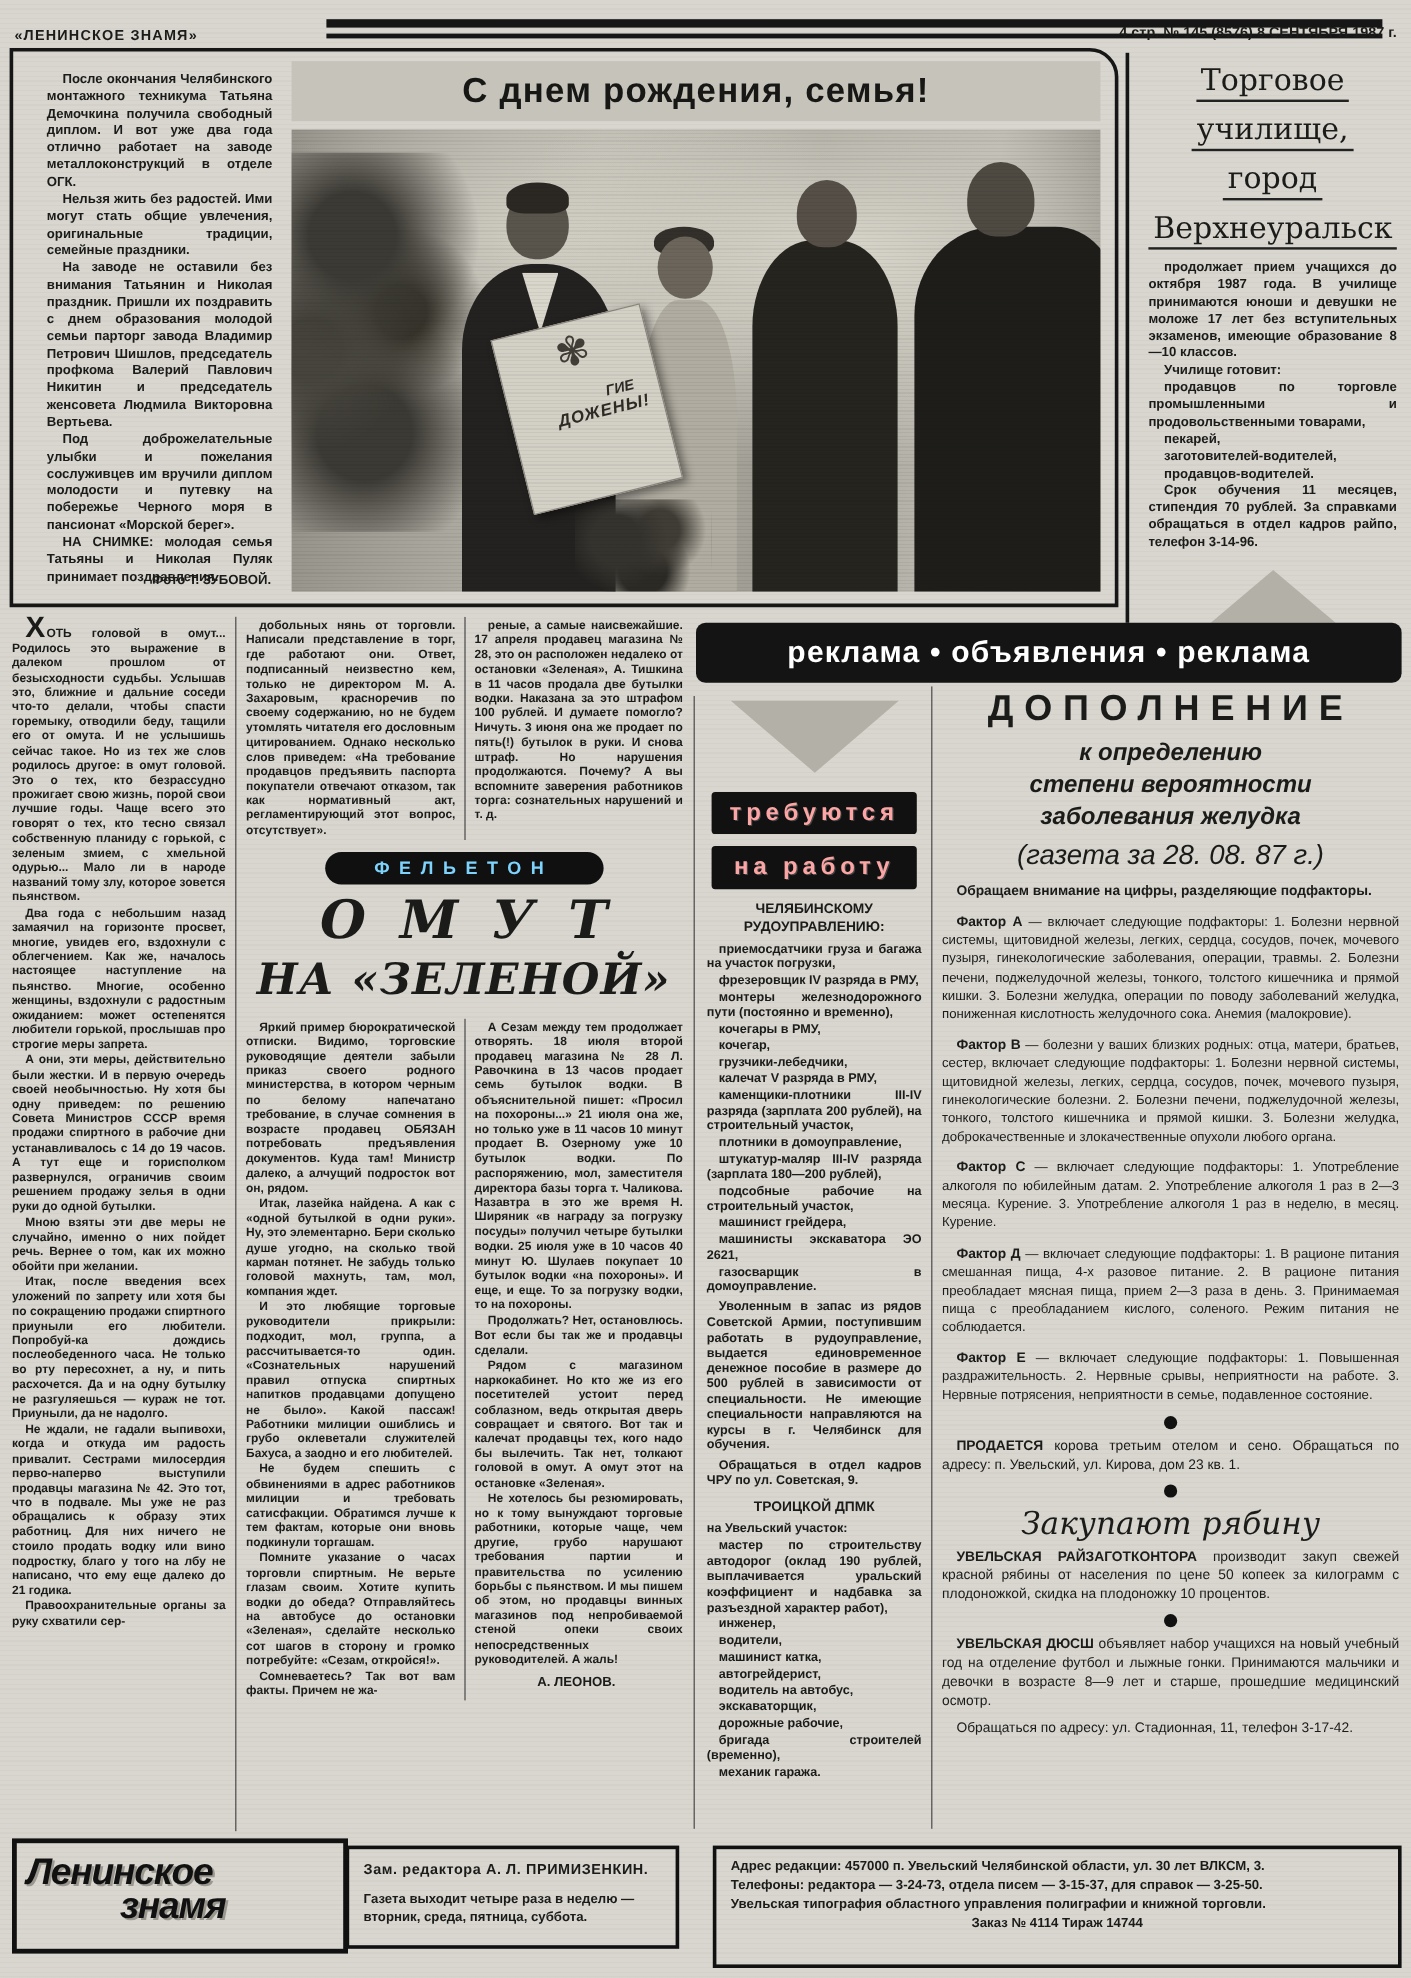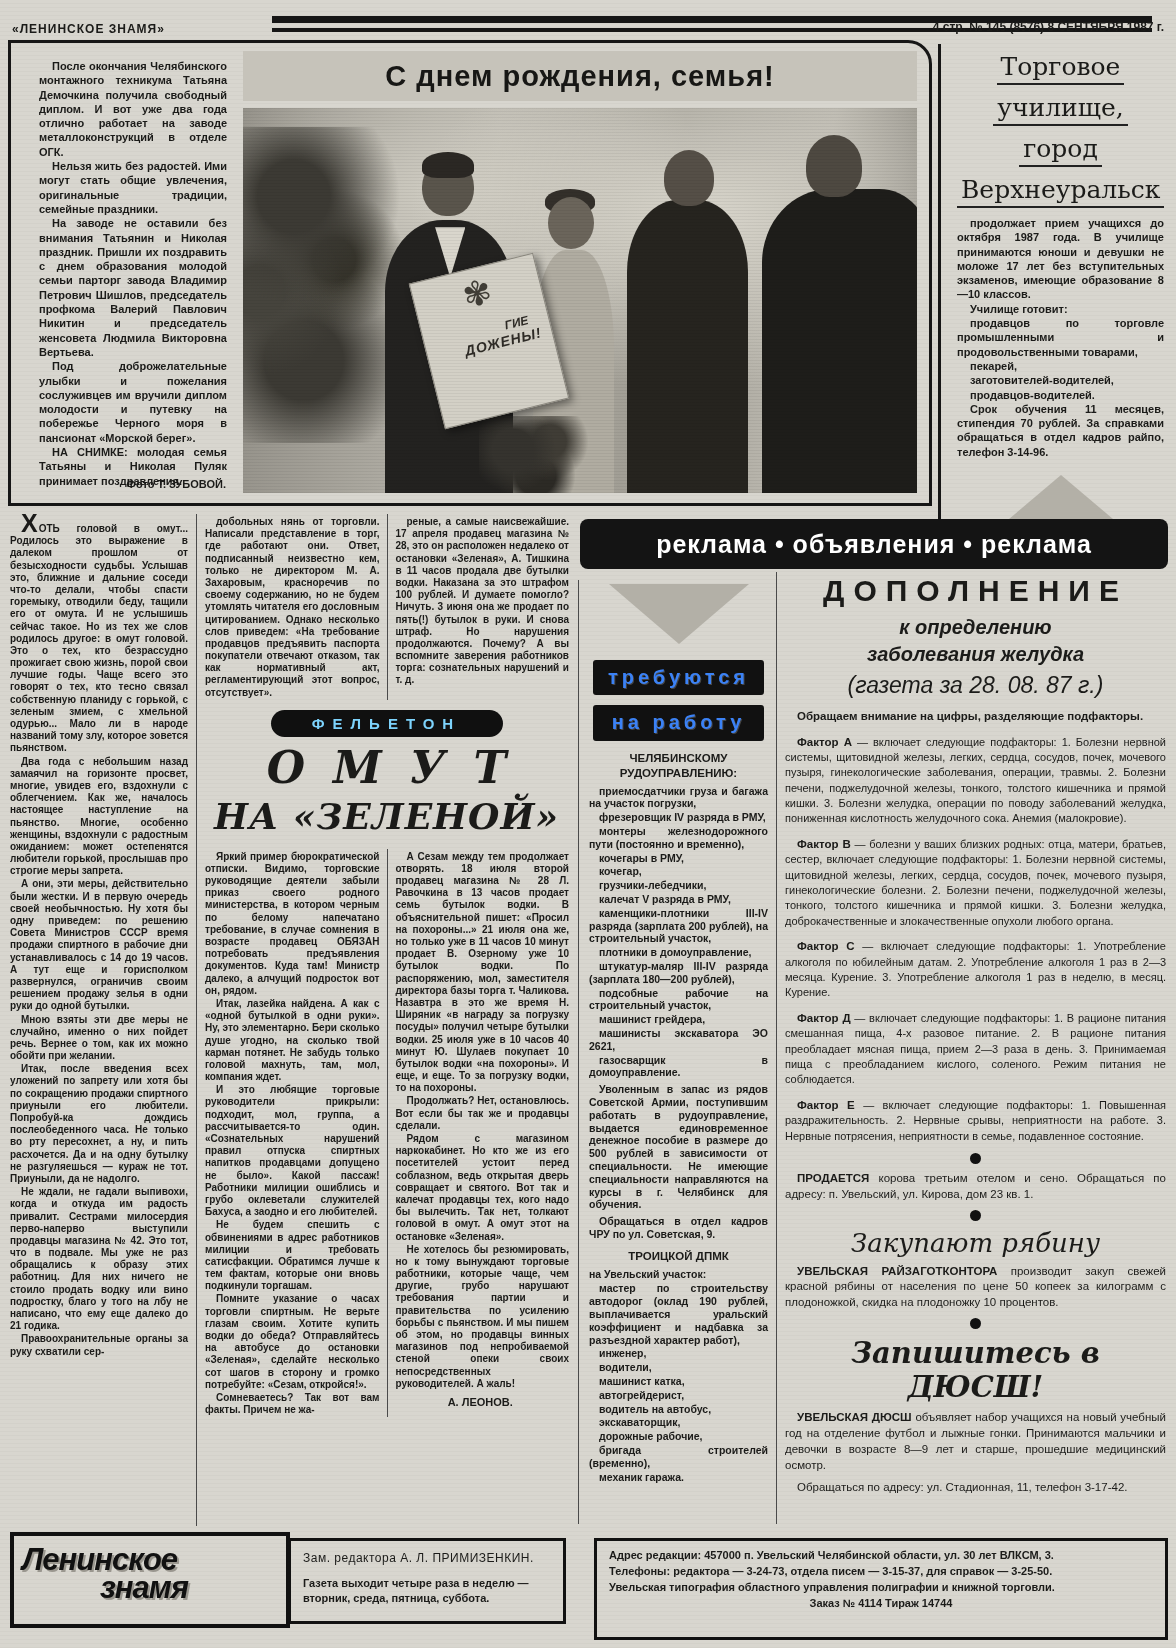--- a/index.html
+++ b/index.html
@@ -93,21 +93,21 @@
   .ads-banner { position:absolute; left:580px; top:519px; width:588px; height:50px; background:#141414;
                 border-radius:8px; color:#fff; display:flex; align-items:center; justify-content:center;
                 font-size:25px; font-weight:900; letter-spacing:1px; }
 
   
   .jobs-col { position:absolute; left:578px; top:580px; width:194px; height:944px; overflow:hidden;
               border-left:1px solid #4a4a4a; padding:0 4px 0 10px;
               font-size:10.5px; line-height:1.22; font-weight:bold; text-align:justify; }
   .tri-down { width:0; height:0; border-left:70px solid transparent; border-right:70px solid transparent;
               border-top:60px solid #b3b0a7; margin:4px auto 16px; }
-  .job-badge { background:#111; color:#3b82f6; font-weight:900; font-size:20px; text-align:center;
+  .job-badge { background:#111; color:#fca5a5; font-weight:900; font-size:20px; text-align:center;
                letter-spacing:4px; padding:5px 0 6px; margin:0 4px 10px; border-radius:3px;
                text-shadow:1px 1px 0 #444; }
   .org-title { text-align:center; font-weight:900; font-size:11.5px; margin:8px 0 4px; line-height:1.3; }
   .org-sub { font-weight:bold; margin:0 0 2px; }
   .jobs-col p.job { text-indent:10px; margin:1px 0; }
   .jobs-col p.note { text-indent:10px; margin:4px 0 2px; }
 
   
   .supp-col { position:absolute; left:776px; top:572px; width:392px; height:952px; overflow:hidden;
               border-left:1px solid #4a4a4a; padding:0 2px 0 8px; }
@@ -124,21 +124,21 @@
 
   
   .logo-box { position:absolute; left:10px; top:1532px; width:280px; height:96px; border:4px solid #111;
               padding:6px 8px; overflow:hidden; }
   .logo-l1 { font-style:italic; font-weight:900; font-size:31px; letter-spacing:-1px; color:#111;
              text-shadow:2px 2px 0 #9a978f; }
   .logo-l2 { font-style:italic; font-weight:900; font-size:31px; letter-spacing:-1px; color:#111;
              text-shadow:2px 2px 0 #9a978f; margin:-8px 0 0 78px; }
   .editor-box { position:absolute; left:288px; top:1538px; width:278px; height:86px; border:3px solid #111;
                 padding:10px 12px; }
-  .editor-line { font-size:12px; font-weight:400; letter-spacing:.5px; }
+  .editor-line { font-size:12px; font-weight:700; letter-spacing:.5px; }
   .schedule-line { font-size:11px; font-weight:bold; margin-top:11px; line-height:1.35; }
   .address-box { position:absolute; left:594px; top:1538px; width:574px; height:102px; border:3px solid #111;
                  padding:7px 12px; font-size:11px; font-weight:bold; line-height:1.45; }
   .address-box .last { text-align:center; }
 </style>
 </head>
 <body>
 
 <div class="page">
 
@@ -287,39 +287,39 @@
         <p class="job">бригада строителей (временно),</p>
         <p class="job">механик гаража.</p>
       </div>
   </div>
 
   <div class="supp-col">
     <div class="supp-title">ДОПОЛНЕНИЕ</div>
     <div class="supp-sub">
 
     <div>к определению</div>
+        <div>степени вероятности</div>
         <div>заболевания желудка</div>
       </div>
     <div class="supp-date">(газета за 28. 08. 87 г.)</div>
     <p class="supp-intro">Обращаем внимание на цифры, разделяющие подфакторы.</p>
     <div>
 
     <p class="factor"><b>Фактор А</b> <span>— включает следующие подфакторы: 1. Болезни нервной системы, щитовидной железы, легких, сердца, сосудов, почек, мочевого пузыря, гинекологические заболевания, операции, травмы. 2. Болезни печени, поджелудочной железы, тонкого, толстого кишечника и прямой кишки. 3. Болезни желудка, операции по поводу заболеваний желудка, пониженная кислотность желудочного сока. Анемия (малокровие).</span></p>
         <p class="factor"><b>Фактор В</b> <span>— болезни у ваших близких родных: отца, матери, братьев, сестер, включает следующие подфакторы: 1. Болезни нервной системы, щитовидной железы, легких, сердца, сосудов, почек, мочевого пузыря, гинекологические болезни. 2. Болезни печени, поджелудочной железы, тонкого, толстого кишечника и прямой кишки. 3. Болезни желудка, доброкачественные и злокачественные опухоли любого органа.</span></p>
         <p class="factor"><b>Фактор С</b> <span>— включает следующие подфакторы: 1. Употребление алкоголя по юбилейным датам. 2. Употребление алкоголя 1 раз в 2—3 месяца. Курение. 3. Употребление алкоголя 1 раз в неделю, в месяц. Курение.</span></p>
         <p class="factor"><b>Фактор Д</b> <span>— включает следующие подфакторы: 1. В рационе питания смешанная пища, 4-х разовое питание. 2. В рационе питания преобладает мясная пища, прием 2—3 раза в день. 3. Принимаемая пища с преобладанием кислого, соленого. Режим питания не соблюдается.</span></p>
         <p class="factor"><b>Фактор Е</b> <span>— включает следующие подфакторы: 1. Повышенная раздражительность. 2. Нервные срывы, неприятности на работе. 3. Нервные потрясения, неприятности в семье, подавленное состояние.</span></p>
       </div>
     <div class="dot-sep"></div>
     <p class="cls"><b>ПРОДАЕТСЯ</b> <span>корова третьим отелом и сено. Обращаться по адресу: п. Увельский, ул. Кирова, дом 23 кв. 1.</span></p>
     <div class="dot-sep"></div>
     <div class="cls-title-serif">Закупают рябину</div>
     <p class="cls"><b>УВЕЛЬСКАЯ РАЙЗАГОТКОНТОРА</b> <span>производит закуп свежей красной рябины от населения по цене 50 копеек за килограмм с плодоножкой, скидка на плодоножку 10 процентов.</span></p>
     <div class="dot-sep"></div>
-    <div class="cls-title-serif bold">Запишитесь в ДЮСШ!</div>
     <p class="cls"><b>УВЕЛЬСКАЯ ДЮСШ</b> <span>объявляет набор учащихся на новый учебный год на отделение футбол и лыжные гонки. Принимаются мальчики и девочки в возрасте 8—9 лет и старше, прошедшие медицинский осмотр.</span></p>
     <p class="cls" style="margin-top:6px;">Обращаться по адресу: ул. Стадионная, 11, телефон 3-17-42.</p>
   </div>
 
   <div class="logo-box">
     <div class="logo-l1">Ленинское</div>
     <div class="logo-l2">знамя</div>
   </div>
   <div class="editor-box">
     <div class="editor-line">Зам. редактора А. Л. ПРИМИЗЕНКИН.</div>

